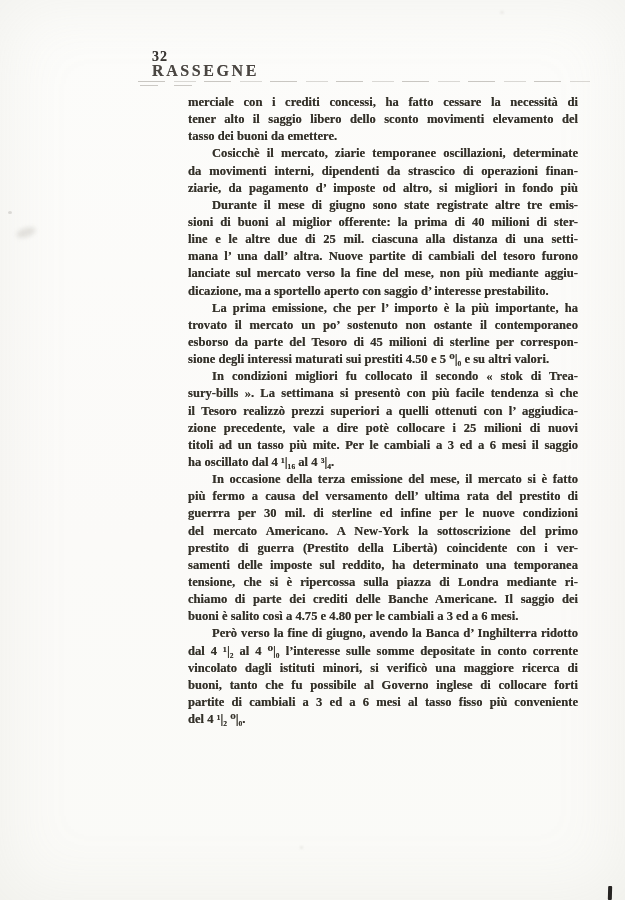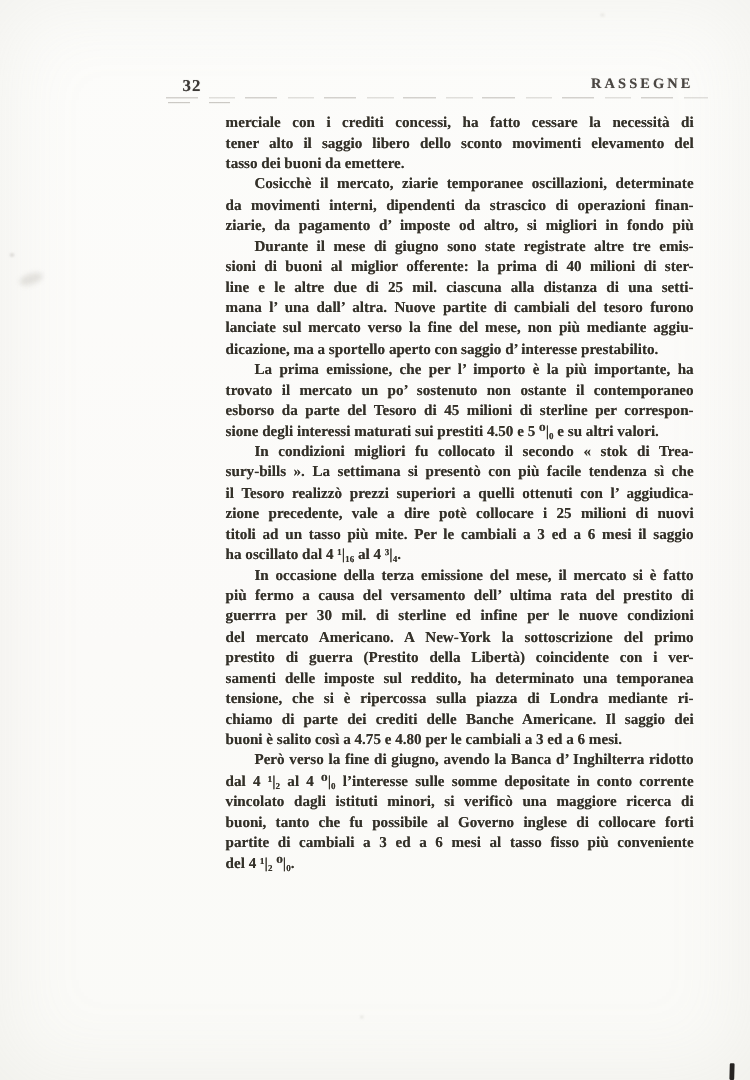--- a/index.html
+++ b/index.html
@@ -17,34 +17,34 @@
   .page {
     position: absolute;
     inset: 0;
     background: linear-gradient(180deg, #fcfcfa 0%, #fbfaf8 60%, #fafaf7 100%);
     box-shadow: inset 0 0 70px rgba(180, 174, 162, 0.14);
   }
   
   .page-number {
     position: absolute;
     left: 152px;
-    top: 65px;
+    top: 49px;
     font-size: 14px;
     font-weight: 700;
     color: #3b3835;
     letter-spacing: 1px;
     text-shadow: 0 0 0.6px rgba(55, 52, 48, 0.6);
   }
   .running-title {
     position: absolute;
     left: 152px;
     top: 62px;
     width: 426px;
-    text-align: right;
-    font-size: 12px;
+    text-align: left;
+    font-size: 16px;
     font-weight: 700;
     letter-spacing: 2.6px;
     color: #4a4642;
     text-shadow: 0 0 0.6px rgba(74, 70, 66, 0.5);
   }
   .header-rule {
     position: absolute;
     left: 138px;
     top: 81px;
     width: 452px;

